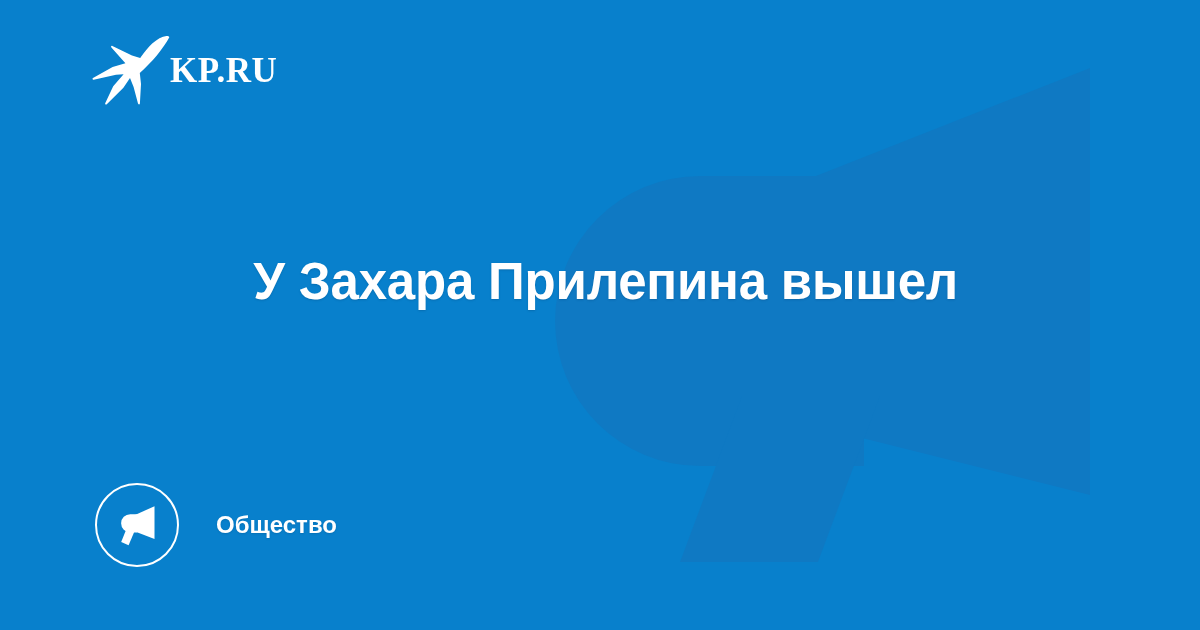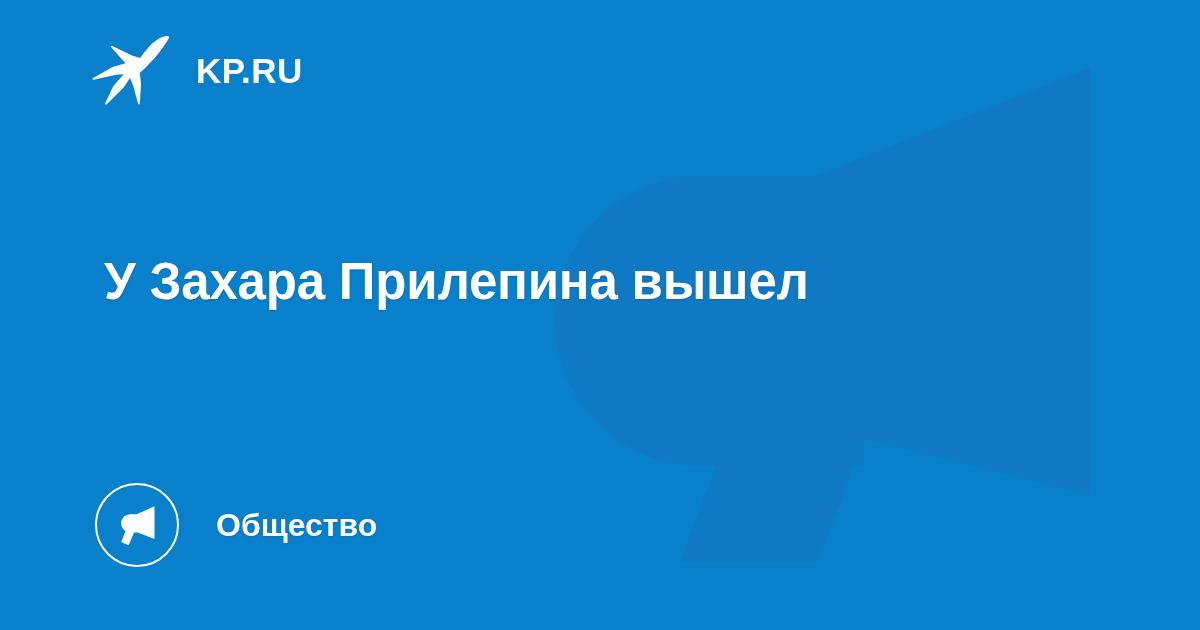--- a/index.html
+++ b/index.html
@@ -38,41 +38,42 @@
     align-items: center;
     height: 74px;
   }
   #brand-bird {
     width: 78px;
     height: 72px;
     display: block;
     flex: 0 0 auto;
   }
   #brand-wordmark {
-    margin-left: 26px;
     color: #ffffff;
     font-size: 35px;
     font-weight: bold;
     letter-spacing: 0.5px;
     line-height: 1;
     white-space: nowrap;
+    font-family: Liberation Serif, serif;
   }
 
   
   #headline {
     position: absolute;
-    left: 104px;
+    left: 78px;
     top: 214px;
     width: 880px;
     color: #ffffff;
     font-size: 51px;
     font-weight: bold;
     line-height: 67px;
     letter-spacing: -0.2px;
     text-shadow: 0 1px 2px rgba(0, 60, 110, 0.28);
+    text-align: right;
   }
   #headline .hl-line { display: block; white-space: nowrap; }
 
   
   #category {
     position: absolute;
     left: 95px;
     top: 483px;
     display: flex;
     align-items: center;
@@ -90,21 +91,21 @@
     justify-content: center;
   }
   #category-icon {
     width: 46px;
     height: 46px;
     display: block;
   }
   #category-label {
     margin-left: 37px;
     color: #ffffff;
-    font-size: 32px;
+    font-size: 24px;
     font-weight: bold;
     line-height: 1;
     white-space: nowrap;
     text-shadow: 0 1px 2px rgba(0, 60, 110, 0.22);
   }
 </style>
 </head>
 <body>
 
 <div id="card">

